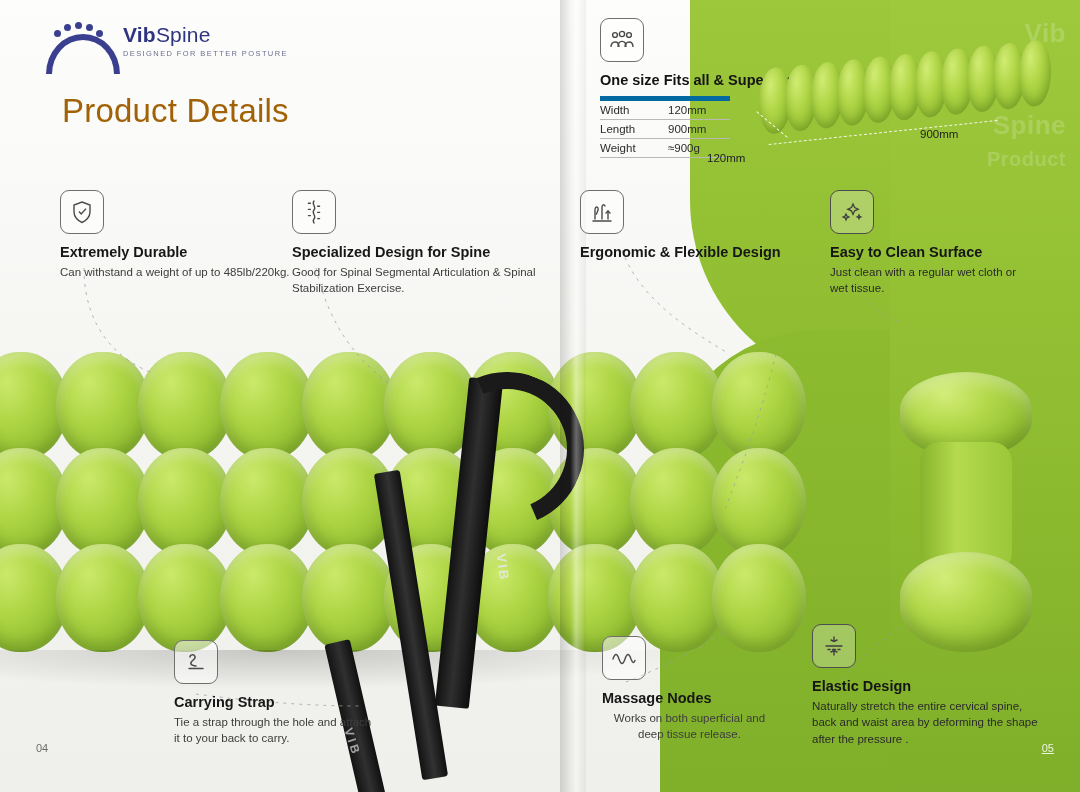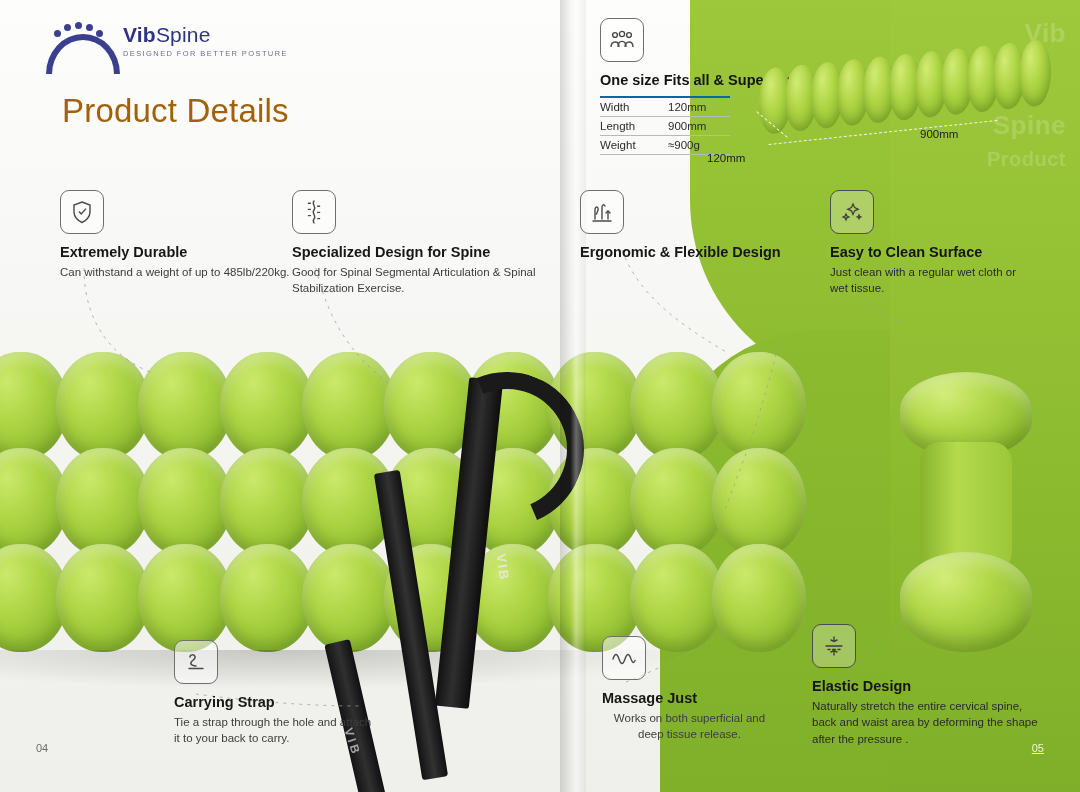--- a/index.html
+++ b/index.html
@@ -299,21 +299,21 @@
   table.spec {
     border-collapse: collapse;
     font-size: 11.5px;
   }
   table.spec td {
     border-bottom: 1px solid #b9b9b9;
     padding: 3px 0;
   }
   table.spec td.k { width: 62px; color: #2c2c2c; }
   table.spec td.v { width: 62px; color: #2c2c2c; padding-left: 6px; }
-  table.spec tr:first-child td { border-top: 2px solid #0369a1; }
+  table.spec tr:first-child td { border-top: 5px solid #0369a1; }
 
   
   .mini-roller {
     position: absolute;
     left: 752px;
     top: 20px;
     width: 300px;
     height: 140px;
   }
   .mini-body {
@@ -352,21 +352,21 @@
     pointer-events: none;
   }
 
   
   .page-num {
     position: absolute;
     font-size: 11px;
     color: #6d6d6d;
   }
   .pn-left { left: 36px; top: 742px; }
-  .pn-right { right: 36px; top: 742px; color: rgba(255,255,255,.85); text-decoration: underline; }
+  .pn-right { right: 26px; top: 742px; color: rgba(255,255,255,.85); text-decoration: underline; }
 </style>
 </head>
 <body>
 
 <div class="page">
 
   <div class="bg-white"></div>
   <div class="bg-green-right"></div>
 
   <div class="ghost-text" style="top:18px;">Vib</div>
@@ -581,21 +581,21 @@
     <div class="feat-title">Carrying Strap</div>
     <div class="feat-desc" style="max-width:200px;">Tie a strap through the hole and attach it to your back to carry.</div>
   </div>
 
   <div class="feature" style="left:602px;top:636px;">
     <div class="feat-icon">
       <svg width="26" height="14" viewBox="0 0 26 14">
         <path d="M2 8 C4 2, 6 2, 8 8 C10 14, 12 14, 14 8 C16 2, 18 2, 20 8 C21.6 12.4, 23 12.4, 24 9.5" fill="none" stroke="#4a4a4a" stroke-width="1.4" stroke-linecap="round"></path>
       </svg>
     </div>
-    <div class="feat-title">Massage Just</div>
+    <div class="feat-title">Massage Nodes</div>
     <div class="feat-desc" style="max-width:175px;text-align:center;">Works on both superficial and deep tissue release.</div>
   </div>
 
   <div class="feature on-green" style="left:812px;top:624px;">
     <div class="feat-icon">
       <svg width="24" height="22" viewBox="0 0 24 22">
         <g fill="none" stroke="#3f3f3f" stroke-width="1.4" stroke-linecap="round">
           <path d="M12 2 V6 M9 5 l3 1.5 L15 5"></path>
           <path d="M4 11 h16"></path>
           <path d="M12 20 V16 M9 17 l3-1.5 L15 17"></path>

